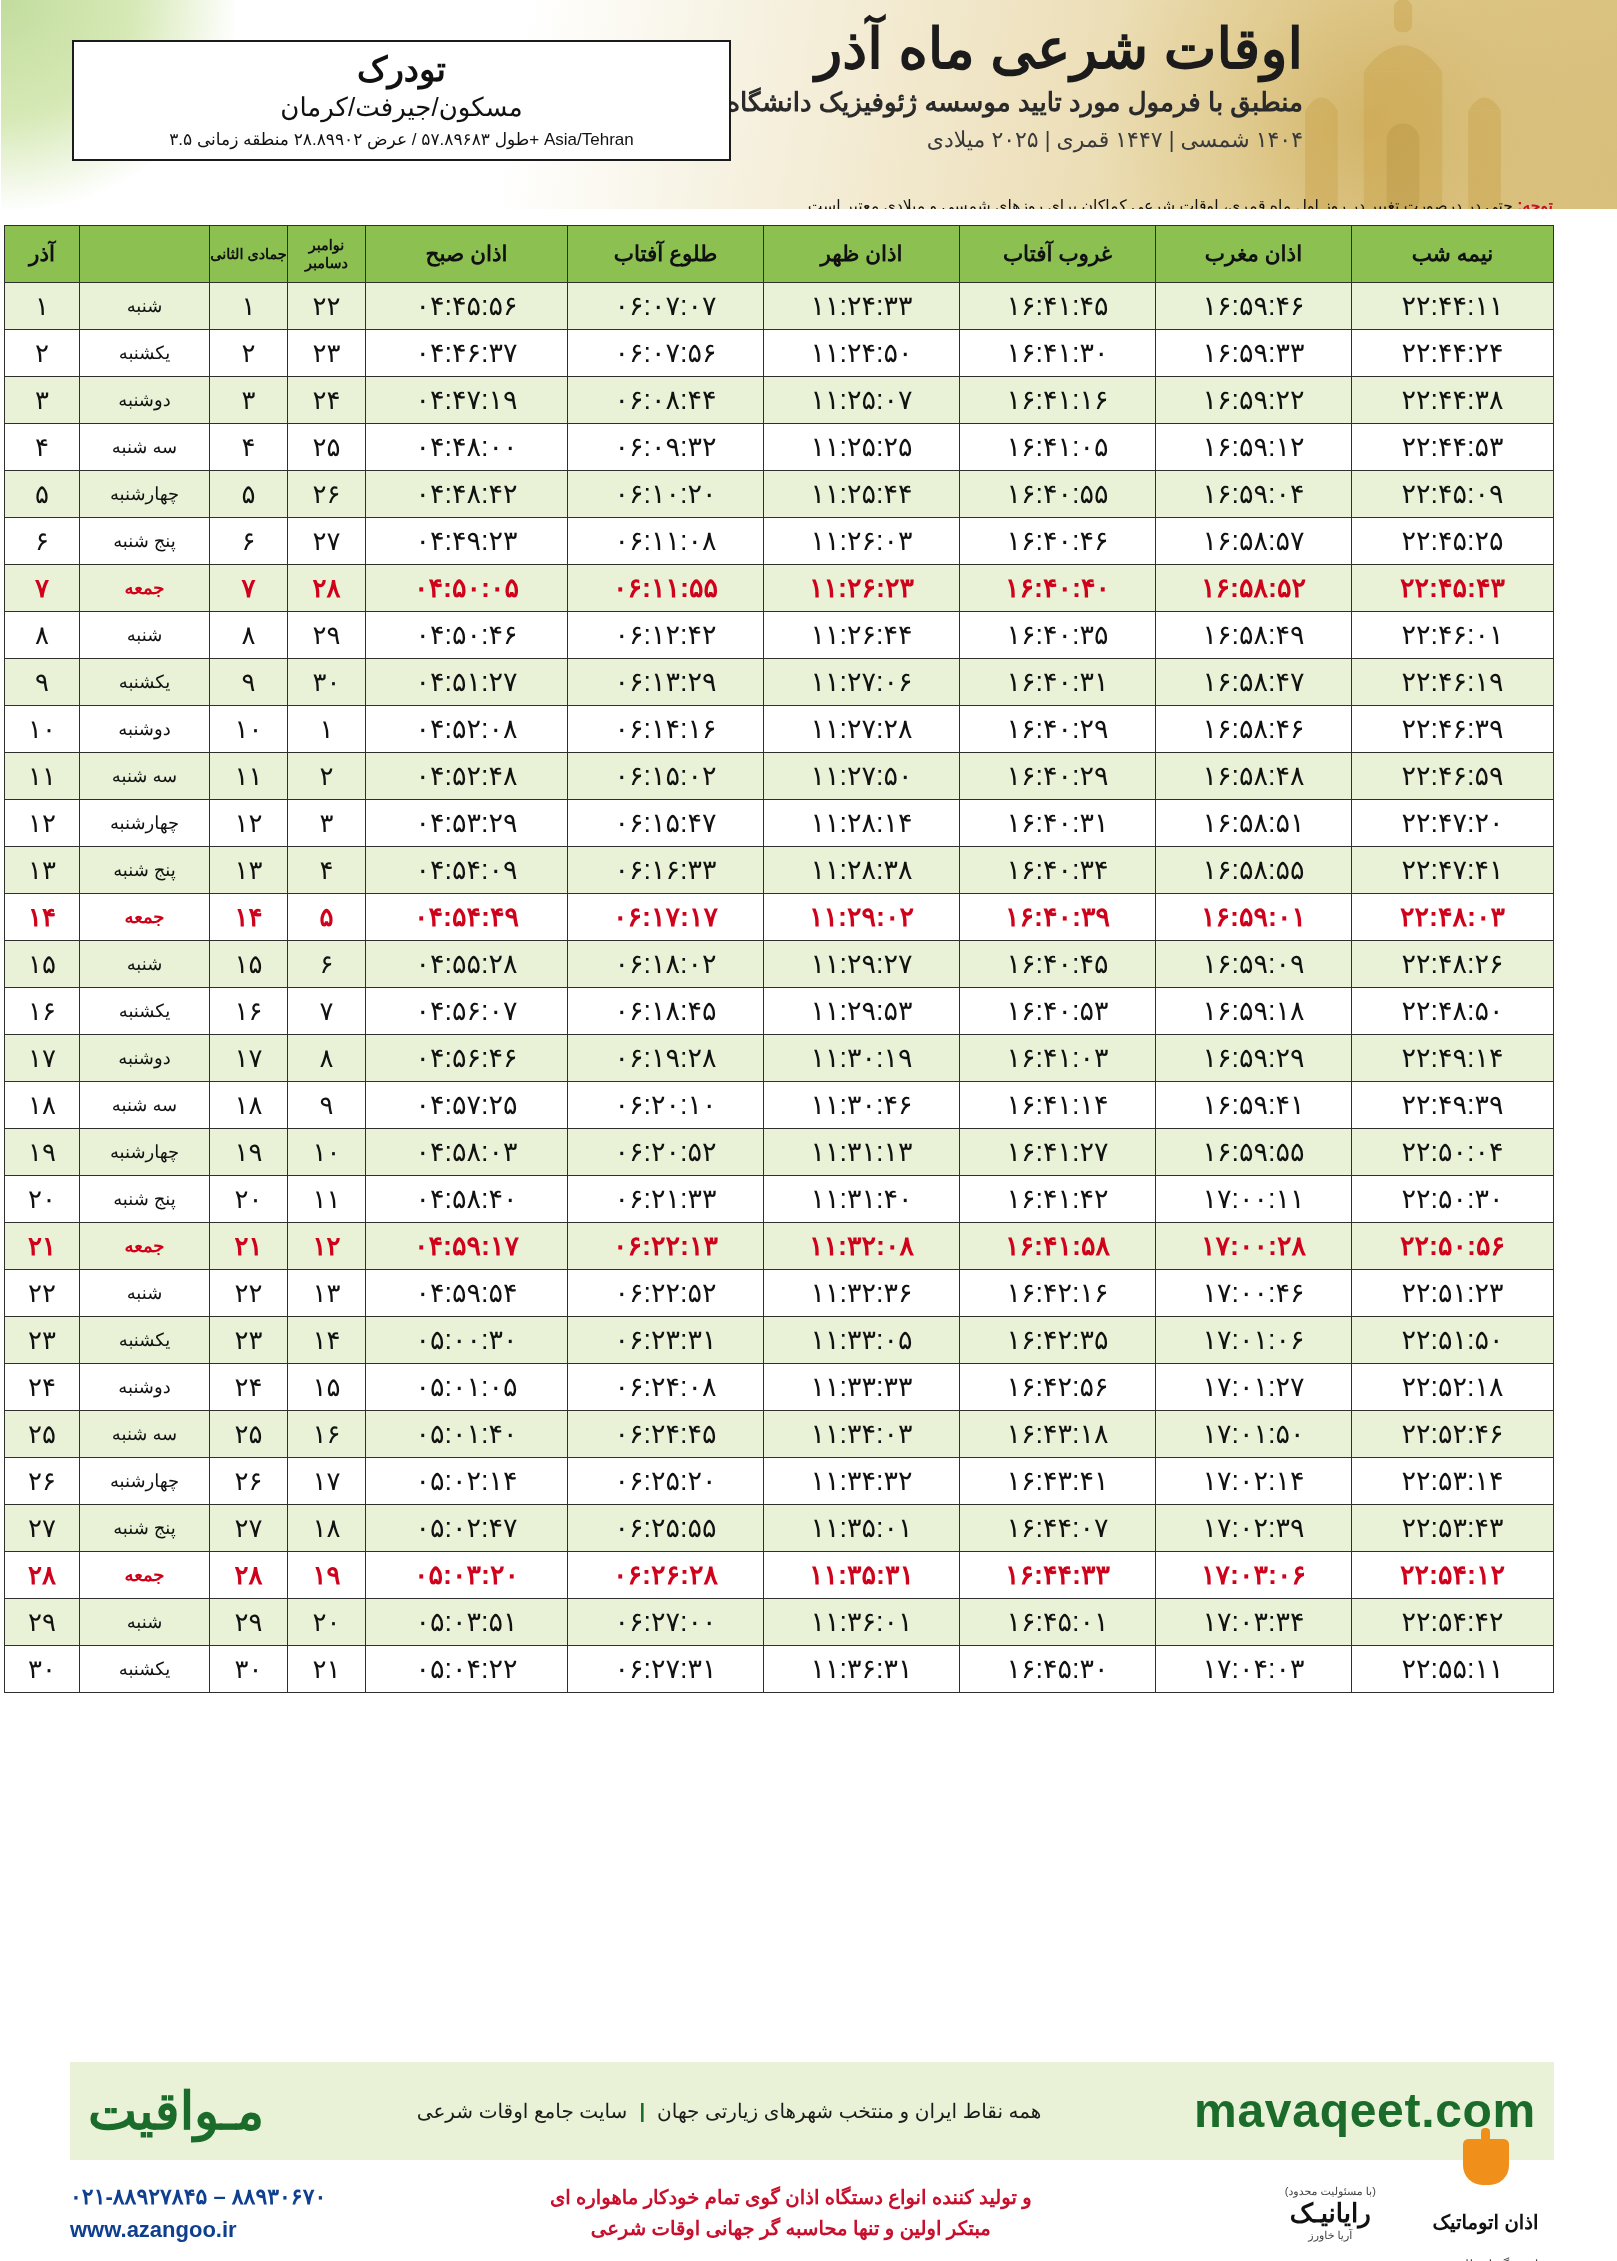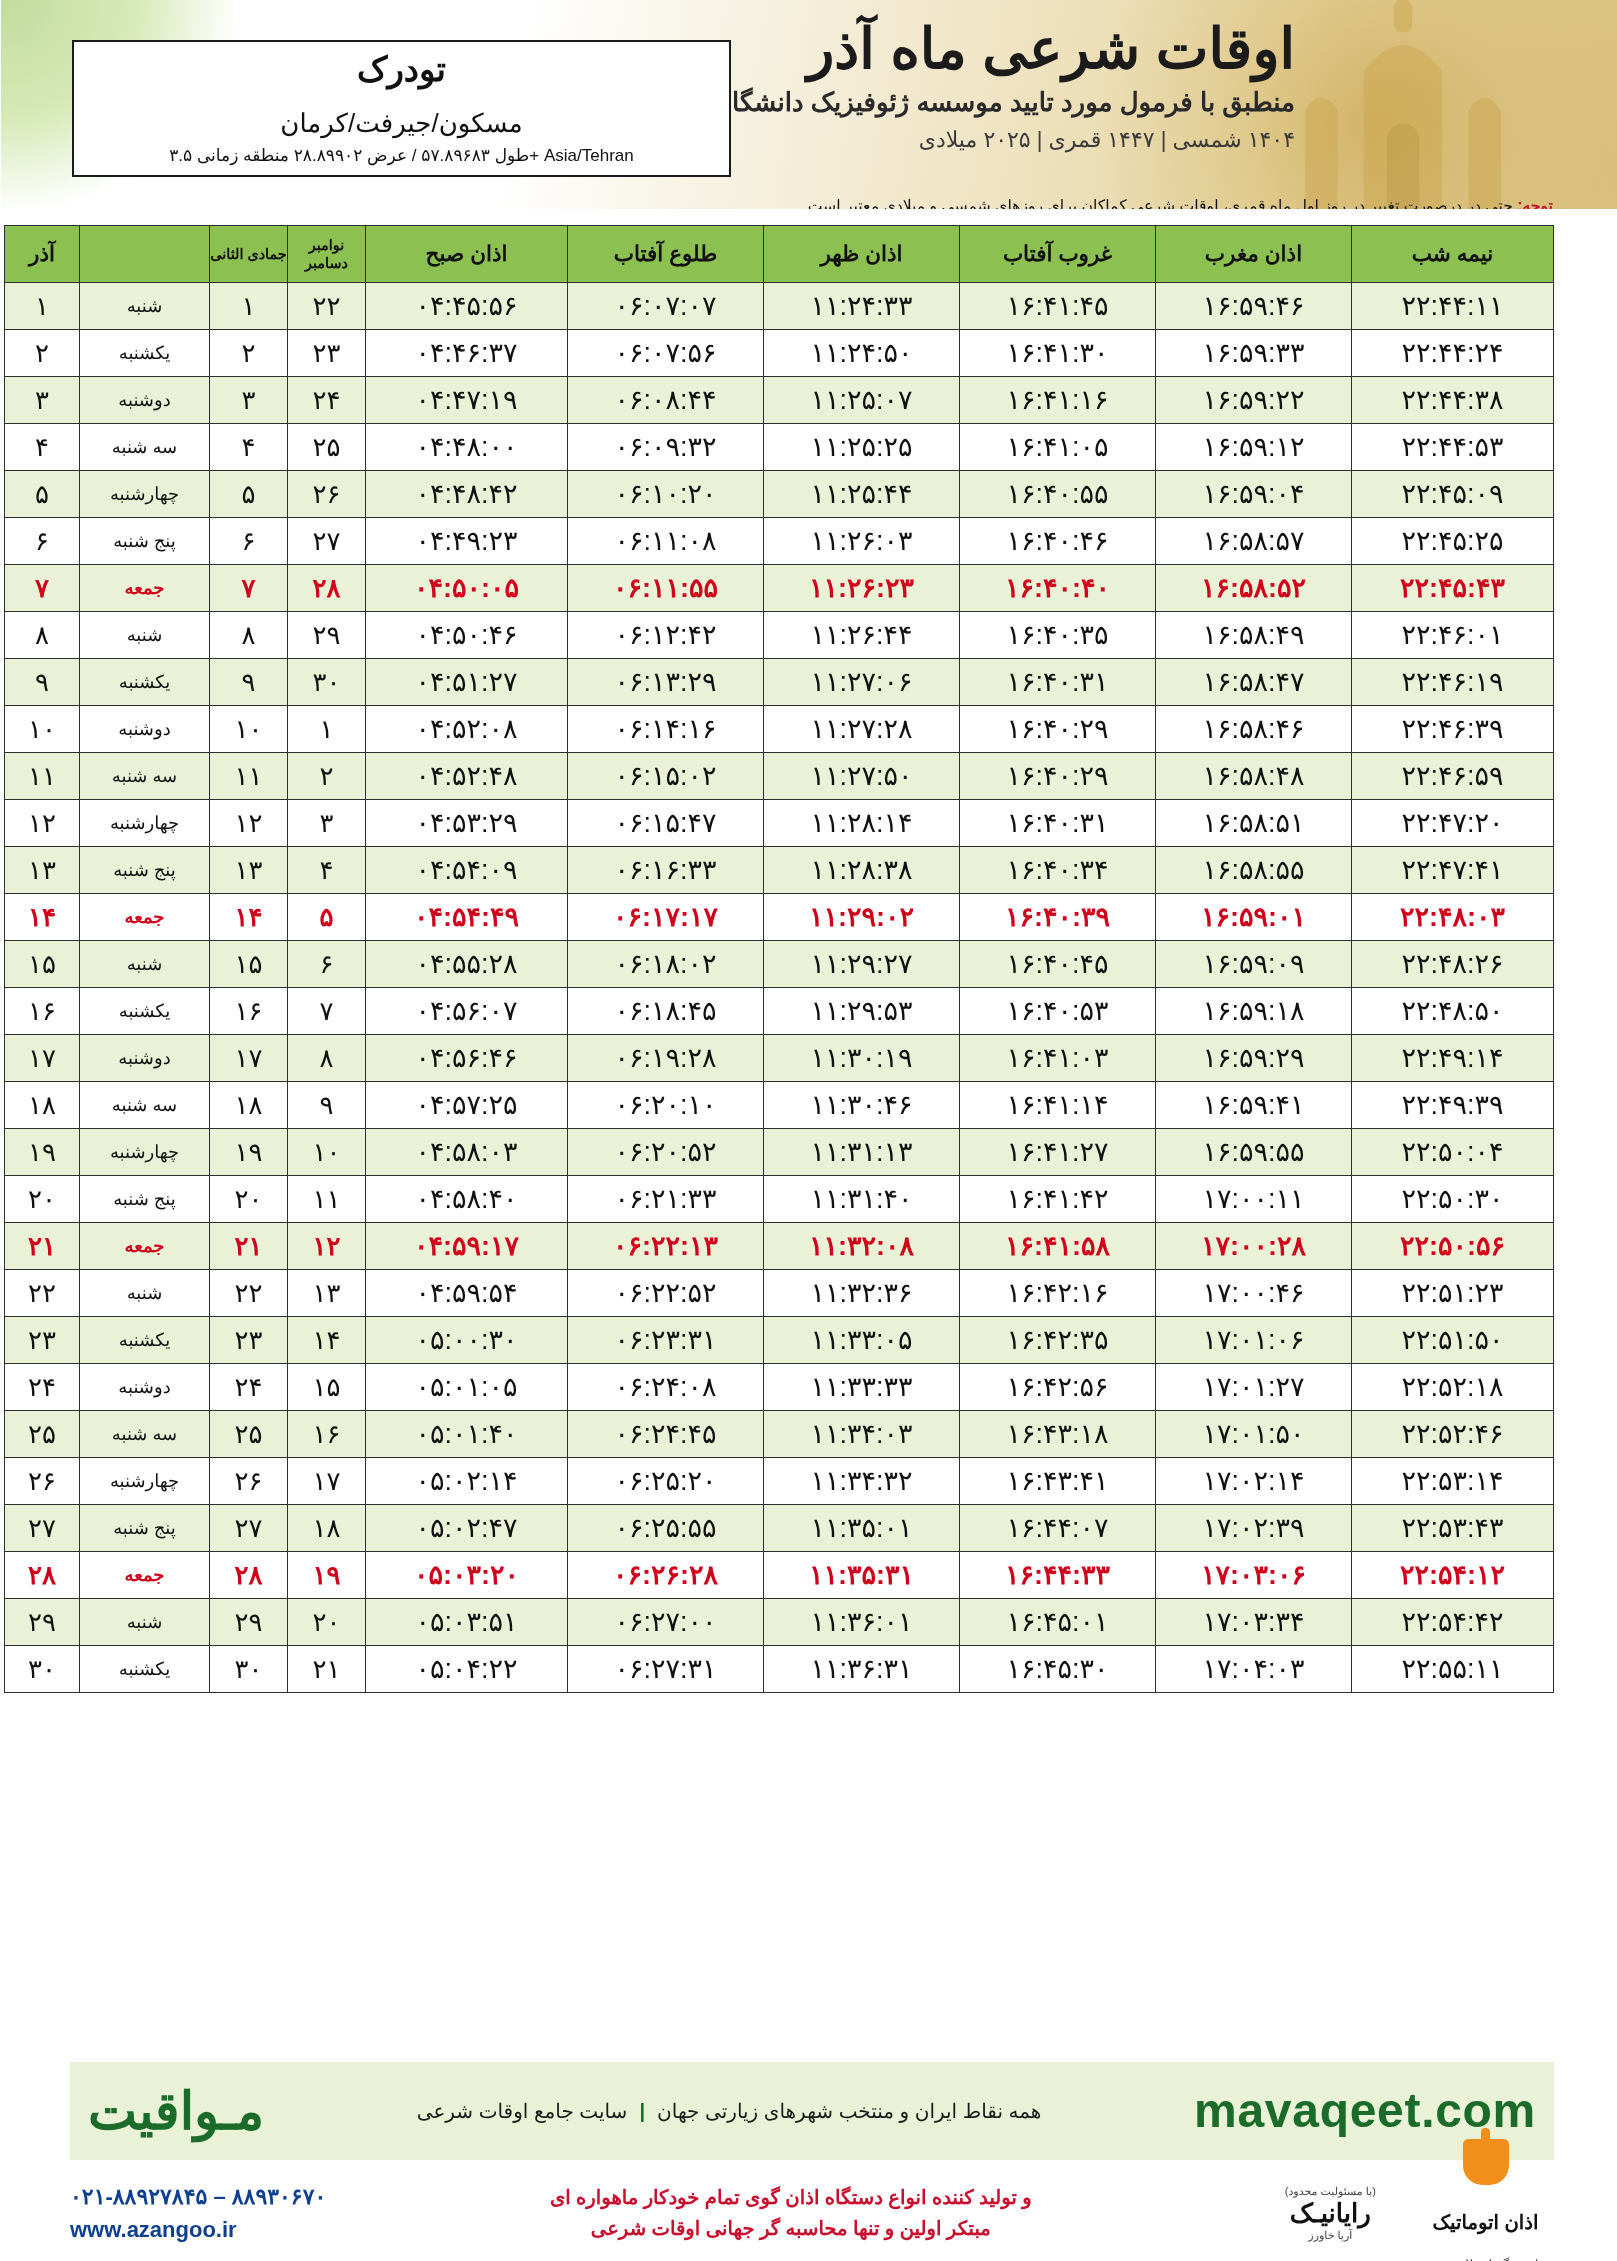--- a/index.html
+++ b/index.html
@@ -20,21 +20,21 @@
   }
   .header .mosque{
     position:absolute;right:78px;top:-19.6px;width:274px;height:235px;opacity:.55;
   }
   .header .leaf{
     position:absolute;left:0;top:0;width:235px;height:209px;
     background:radial-gradient(ellipse at 0 0, #8fbf4d 0%, #b5d77a 40%, rgba(255,255,255,0) 72%);
     opacity:.55;
   }
   .title-block{
-    position:absolute;right:323px;top:19.6px;text-align:right;
+    position:absolute;right:315px;top:19.6px;text-align:right;
   }
   .title-main{
     font-size:56px;font-weight:bold;color:#1b1b1b;letter-spacing:0.7px;line-height:1.05;
     white-space:nowrap;
   }
   .title-sub{
     font-size:26px;font-weight:bold;color:#2a2a2a;margin-top:9px;white-space:nowrap;
   }
   .title-dates{
     font-size:22px;color:#3a3a3a;margin-top:9px;white-space:nowrap;direction:rtl;
@@ -43,21 +43,21 @@
   .loc-box{
     position:absolute;left:72px;top:40px;
     width:659px;
     border:2px solid #1b1b1b;
     background:#ffffff;
     text-align:center;
     padding:7.8px 0 9px 0;
     box-sizing:border-box;
   }
   .loc-name{font-size:34px;font-weight:bold;color:#111;line-height:1.15;}
-  .loc-sub{font-size:26px;color:#111;margin-top:19px;}
+  .loc-sub{font-size:26px;color:#111;margin-top:3px;}
   .loc-coords{font-size:17px;color:#111;margin-top:6.5px;direction:ltr;}
   
   .note{
     position:absolute;left:72px;top:196px;
     width:1481px;text-align:right;
     font-size:15.7px;color:#111;direction:rtl;
   }
   .note b{color:#c8102e;}
   
   .table-wrap{

